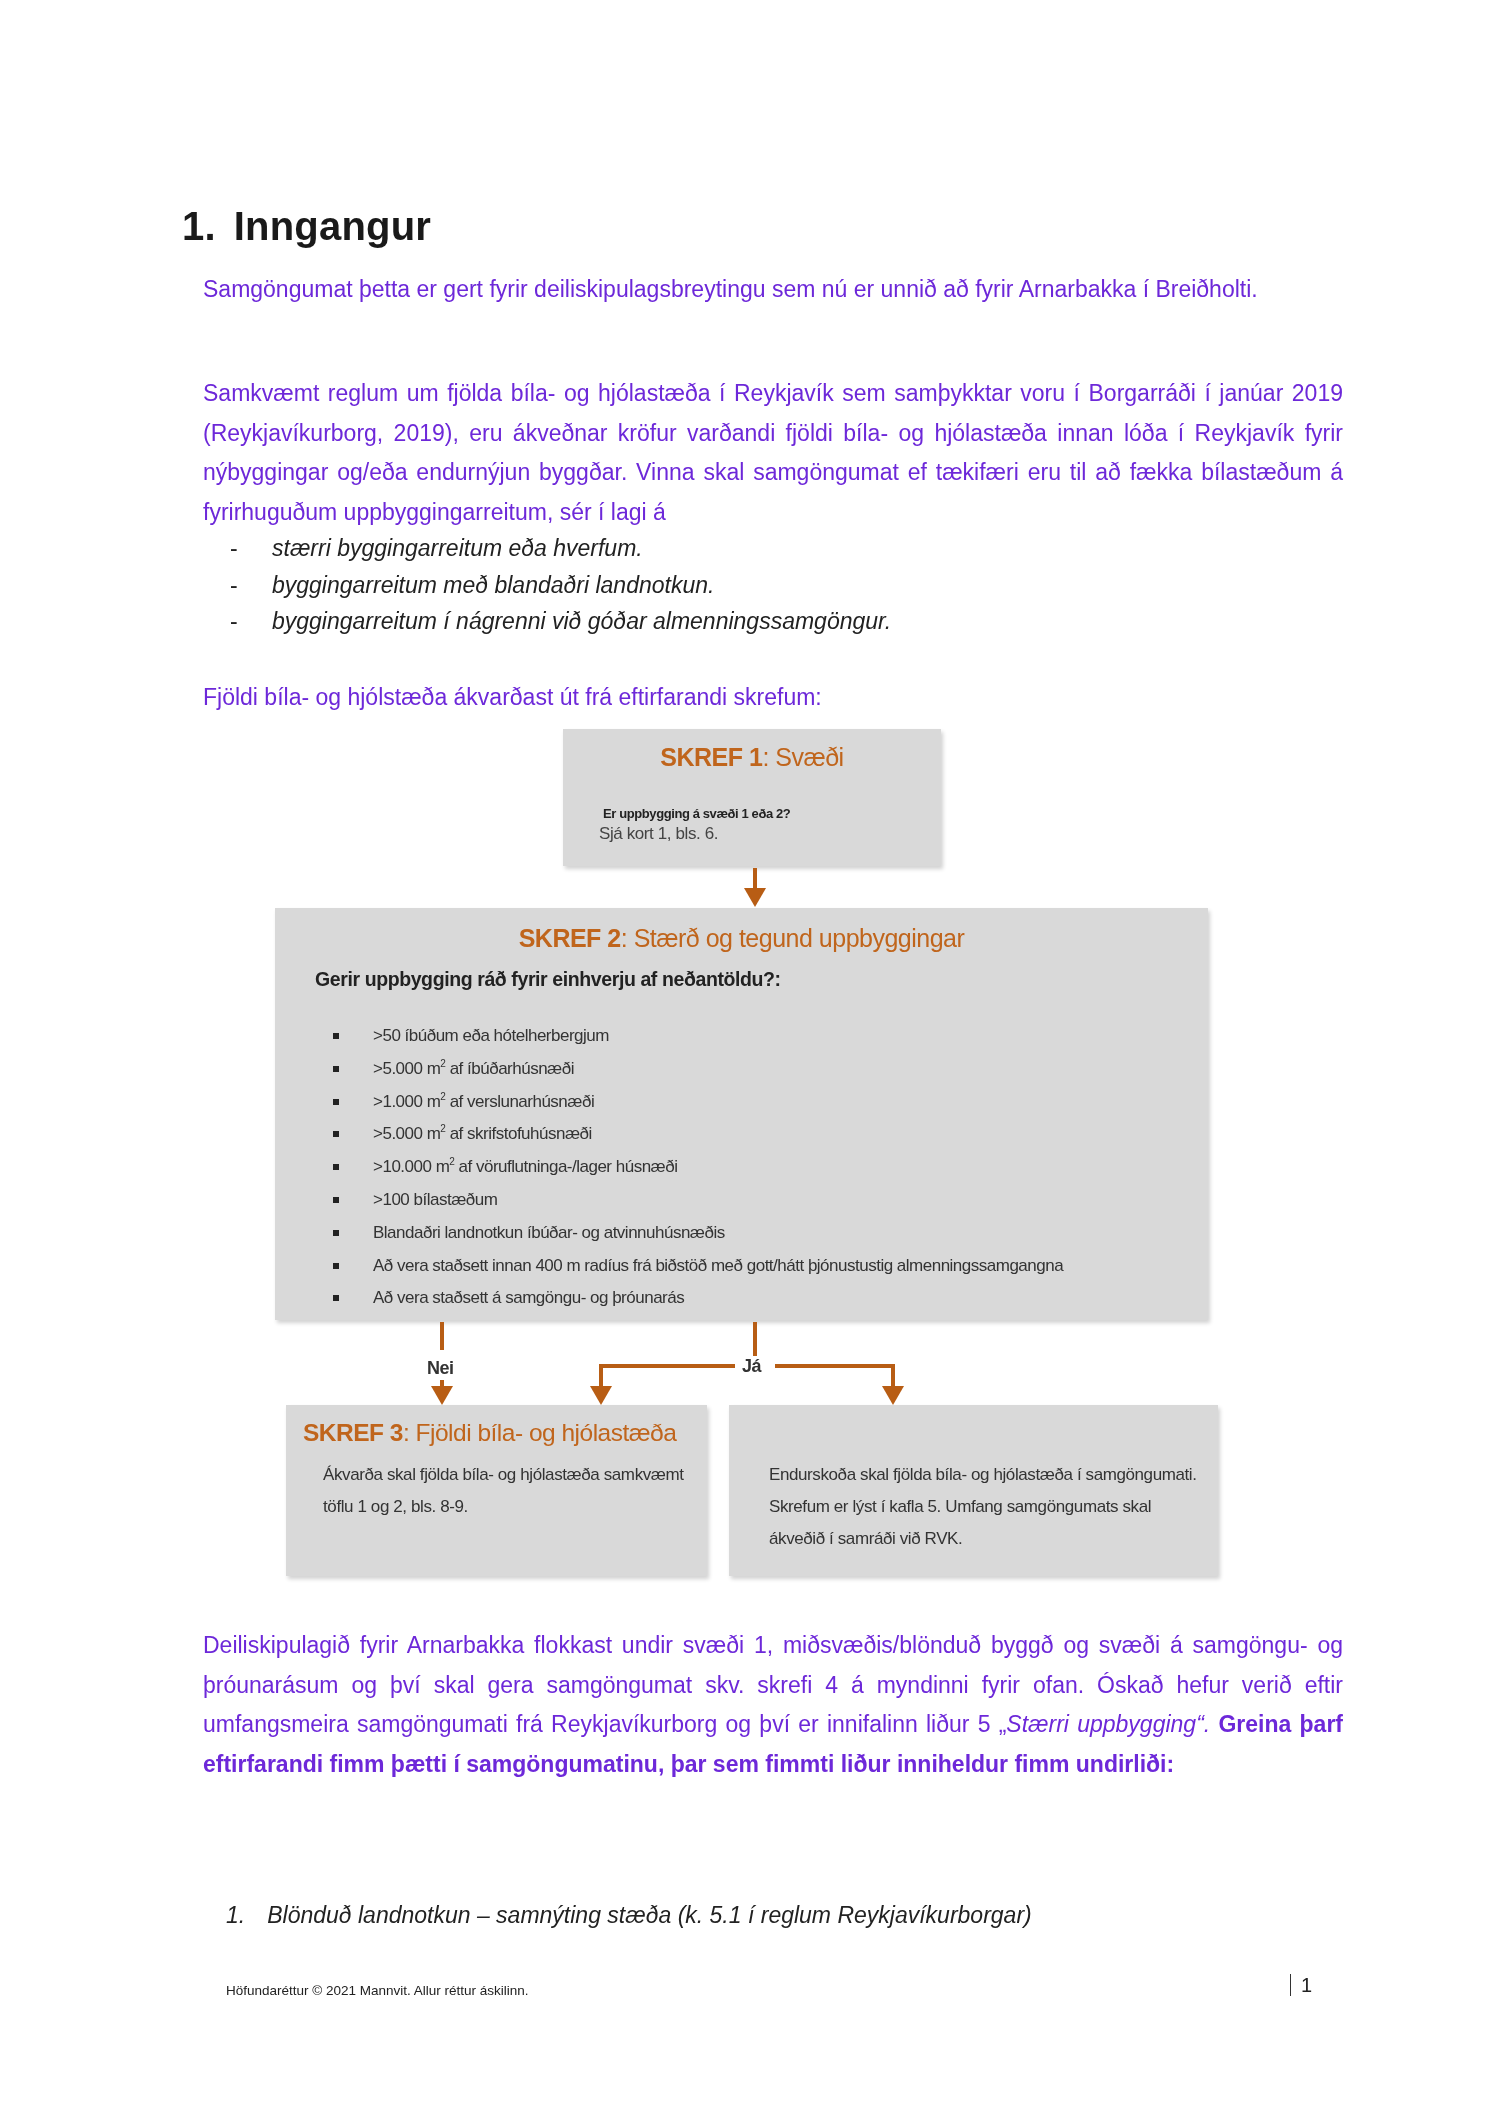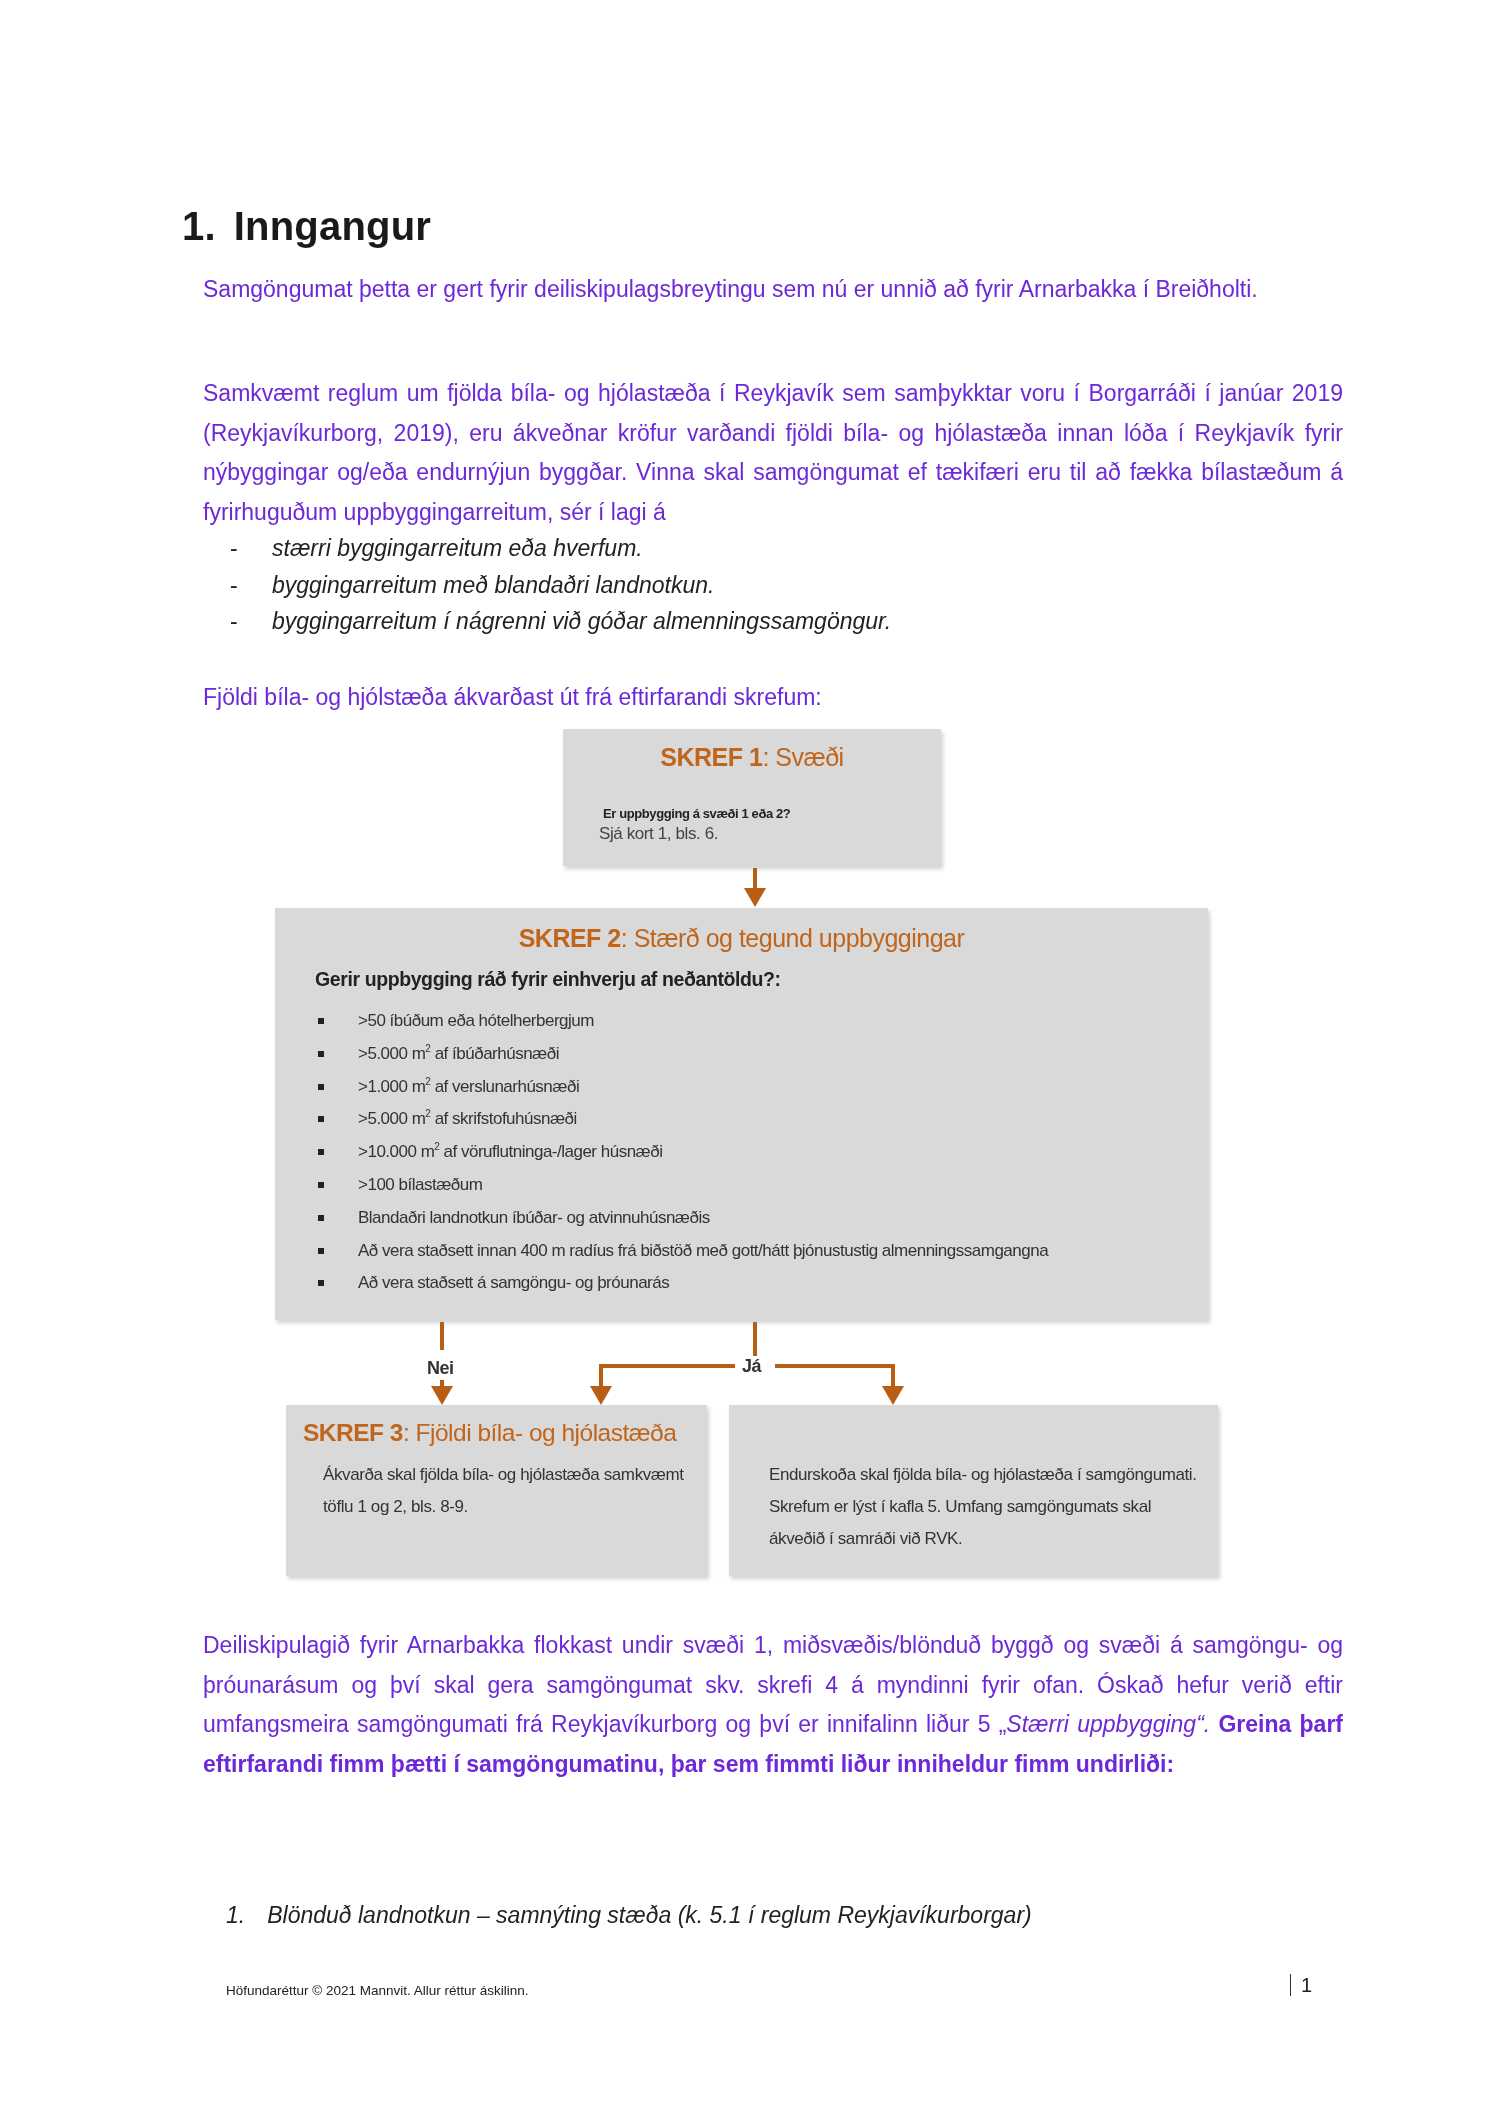--- a/index.html
+++ b/index.html
@@ -30,21 +30,21 @@
       font-family: "Liberation Sans", sans-serif; color: #222; }
     .title { color: #c0651c; font-size: 25px; letter-spacing: -0.5px; }
     .title .strong { font-weight: bold; }
     .box1 { left: 563px; top: 729px; width: 378px; height: 137px; }
     .box1 .title { position: absolute; left: 0; width: 100%; top: 14px; text-align: center; }
     .box1 .q { position: absolute; left: 40px; top: 52px; font-size: 13px; font-weight: bold; letter-spacing: -0.4px; margin-top: 25px; }
     .box1 .s { position: absolute; left: 36px; top: 95px; font-size: 17px; color: #444; letter-spacing: -0.4px; }
     .box2 { left: 275px; top: 908px; width: 933px; height: 412px; }
     .box2 .title { position: absolute; left: 0; width: 100%; top: 16px; text-align: center; }
     .box2 .q { position: absolute; left: 40px; top: 60px; font-size: 19.5px; font-weight: bold; letter-spacing: -0.4px; }
-    .box2 ul { position: absolute; left: 40px; top: 96px; margin: 1px; padding: 0; list-style: none; }
+    .box2 ul { position: absolute; left: 40px; top: 96px; margin: 16px; padding: 0; list-style: none; }
     .box2 li { font-size: 17px; line-height: 32.8px; color: #333; letter-spacing: -0.5px; display: flex; }
     .box2 li .sq { width: 6px; height: 6px; background: #222; margin: 13px 34px 0 2px; flex: none; }
     .box2 li sup { font-size: 10px; line-height: 0; }
     .box3 { left: 286px; top: 1405px; width: 421px; height: 171px; }
     .box3 .title { position: absolute; left: 17px; top: 14px; font-size: 24.5px; }
     .box3 .t { position: absolute; left: 37px; top: 54px; font-size: 17px; line-height: 32px; color: #333; letter-spacing: -0.4px; width: 370px; }
     .box4 { left: 729px; top: 1405px; width: 489px; height: 171px; }
     .box4 .title { position: absolute; left: 0; width: 100%; top: 14px; text-align: center; }
     .box4 .t { position: absolute; left: 40px; top: 54px; font-size: 17px; line-height: 32px; color: #333; letter-spacing: -0.4px; width: 430px; }
     .arrows { position: absolute; left: 0; top: 0; width: 1500px; height: 2122px; pointer-events: none; }

